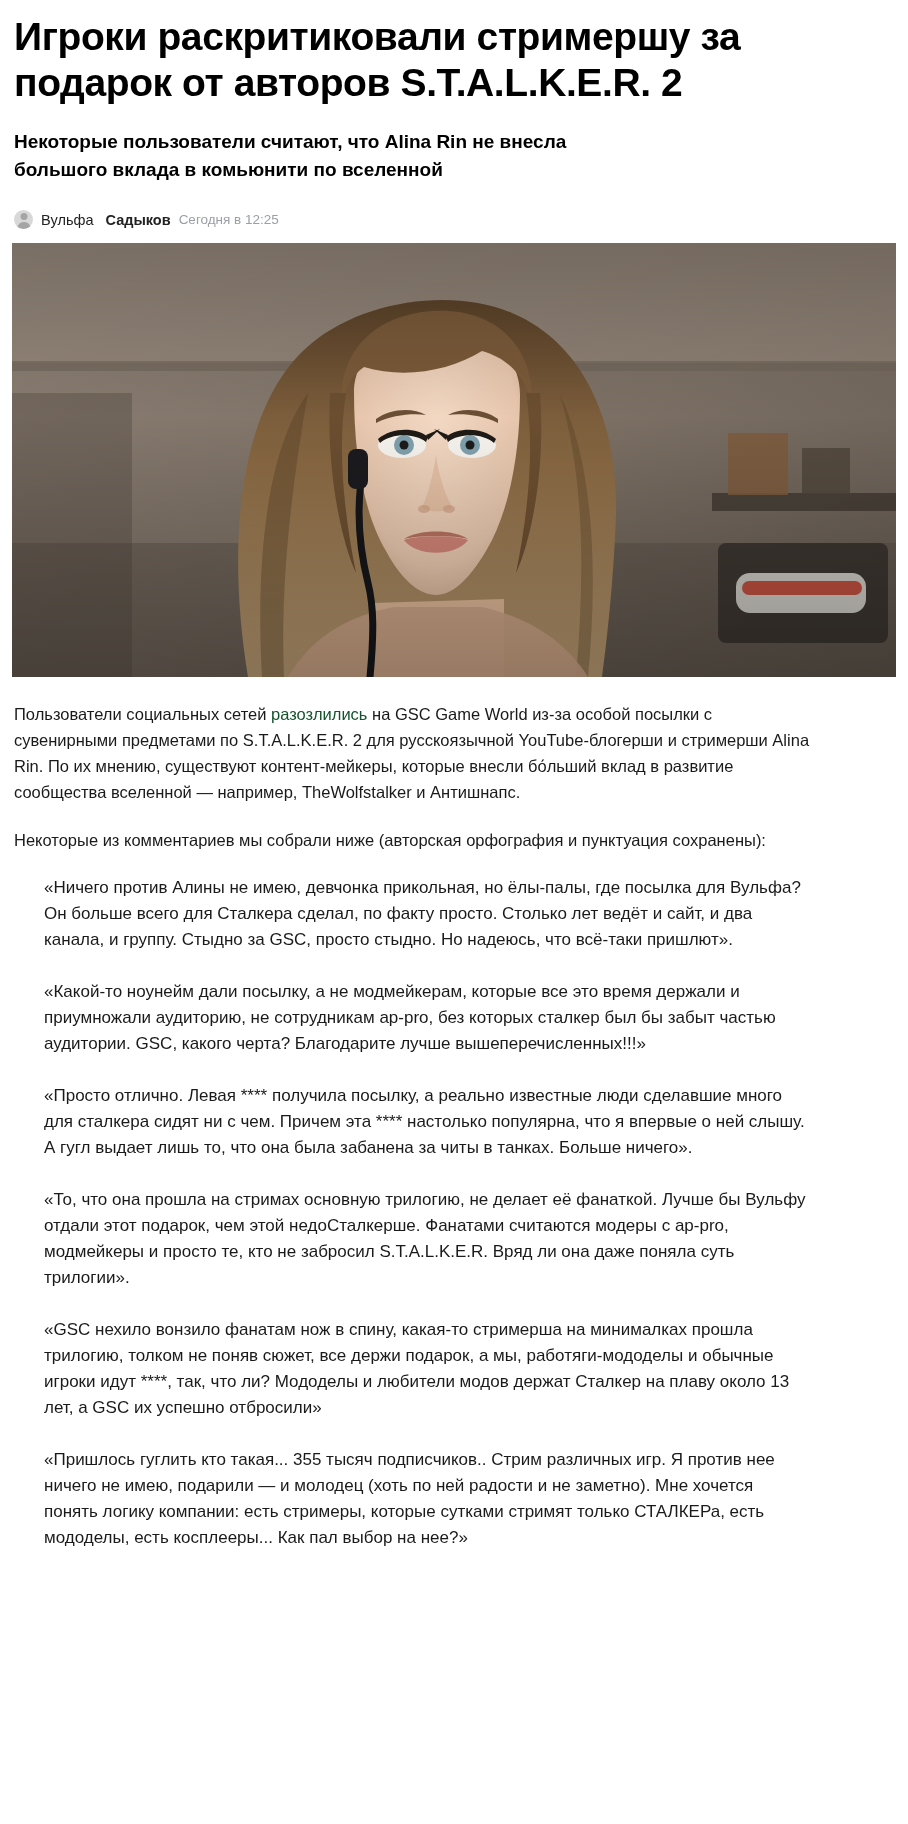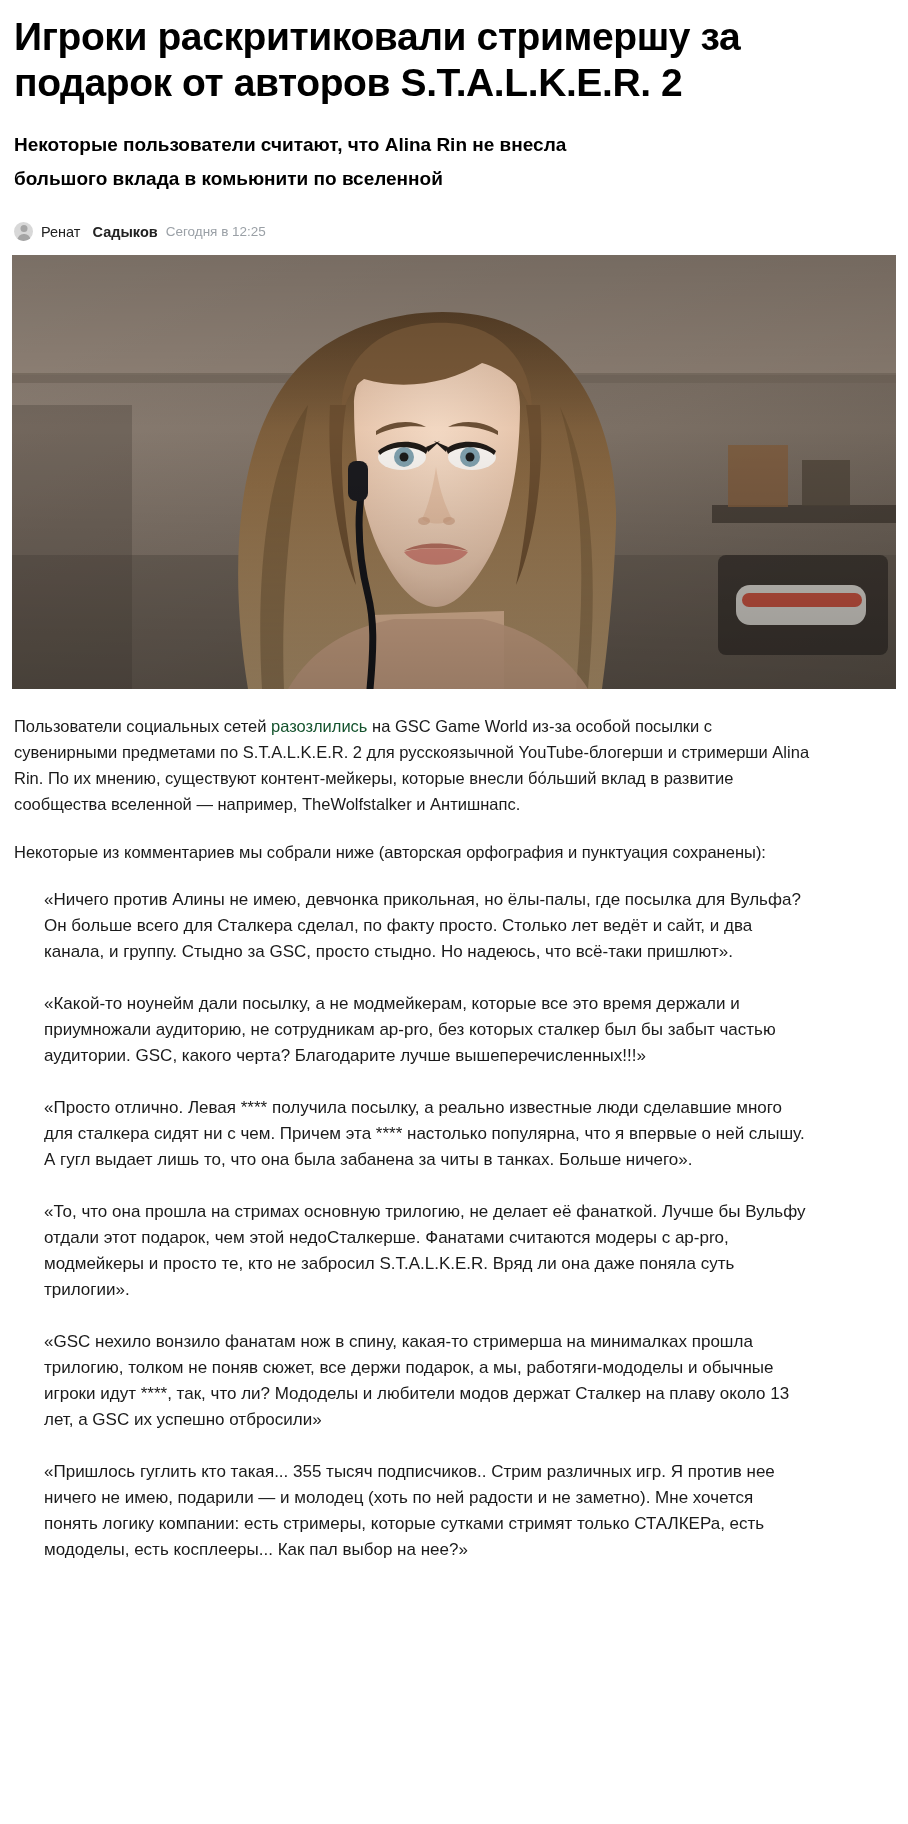--- a/index.html
+++ b/index.html
@@ -22,21 +22,21 @@
     font-size: 39px;
     line-height: 46px;
     font-weight: bold;
     letter-spacing: -0.4px;
     color: #000000;
     margin: 0 0 22px 0;
     padding: 0 2px;
   }
   .article-subtitle {
     font-size: 19px;
-    line-height: 34px;
+    line-height: 28px;
     font-weight: bold;
     color: #000000;
     margin: 0 0 26px 0;
     padding: 0 2px;
     max-width: 640px;
   }
   .byline {
     display: flex;
     align-items: center;
     gap: 8px;
@@ -118,21 +118,21 @@
 <body>
 
 <div class="page">
 
   <h1 class="article-title">Игроки раскритиковали стримершу за подарок от авторов S.T.A.L.K.E.R. 2</h1>
 
   <h2 class="article-subtitle">Некоторые пользователи считают, что Alina Rin не внесла большого вклада в комьюнити по вселенной</h2>
 
   <div class="byline">
     <span class="avatar"></span>
-    <span class="author-name"><span>Ренат </span><b>Садыков</b></span>
+    <span class="author-name"><span>Вульфа </span><b>Садыков</b></span>
     <span class="byline-date">Сегодня в 12:25</span>
   </div>
 
   <div class="hero">
     <svg width="884" height="434" viewBox="0 0 884 434" xmlns="http://www.w3.org/2000/svg" aria-hidden="true">
       <defs>
         <linearGradient id="bgWall" x1="0" y1="0" x2="1" y2="1">
           <stop offset="0%" stop-color="#8e8176"></stop>
           <stop offset="55%" stop-color="#7b6f64"></stop>
           <stop offset="100%" stop-color="#5f564d"></stop>

